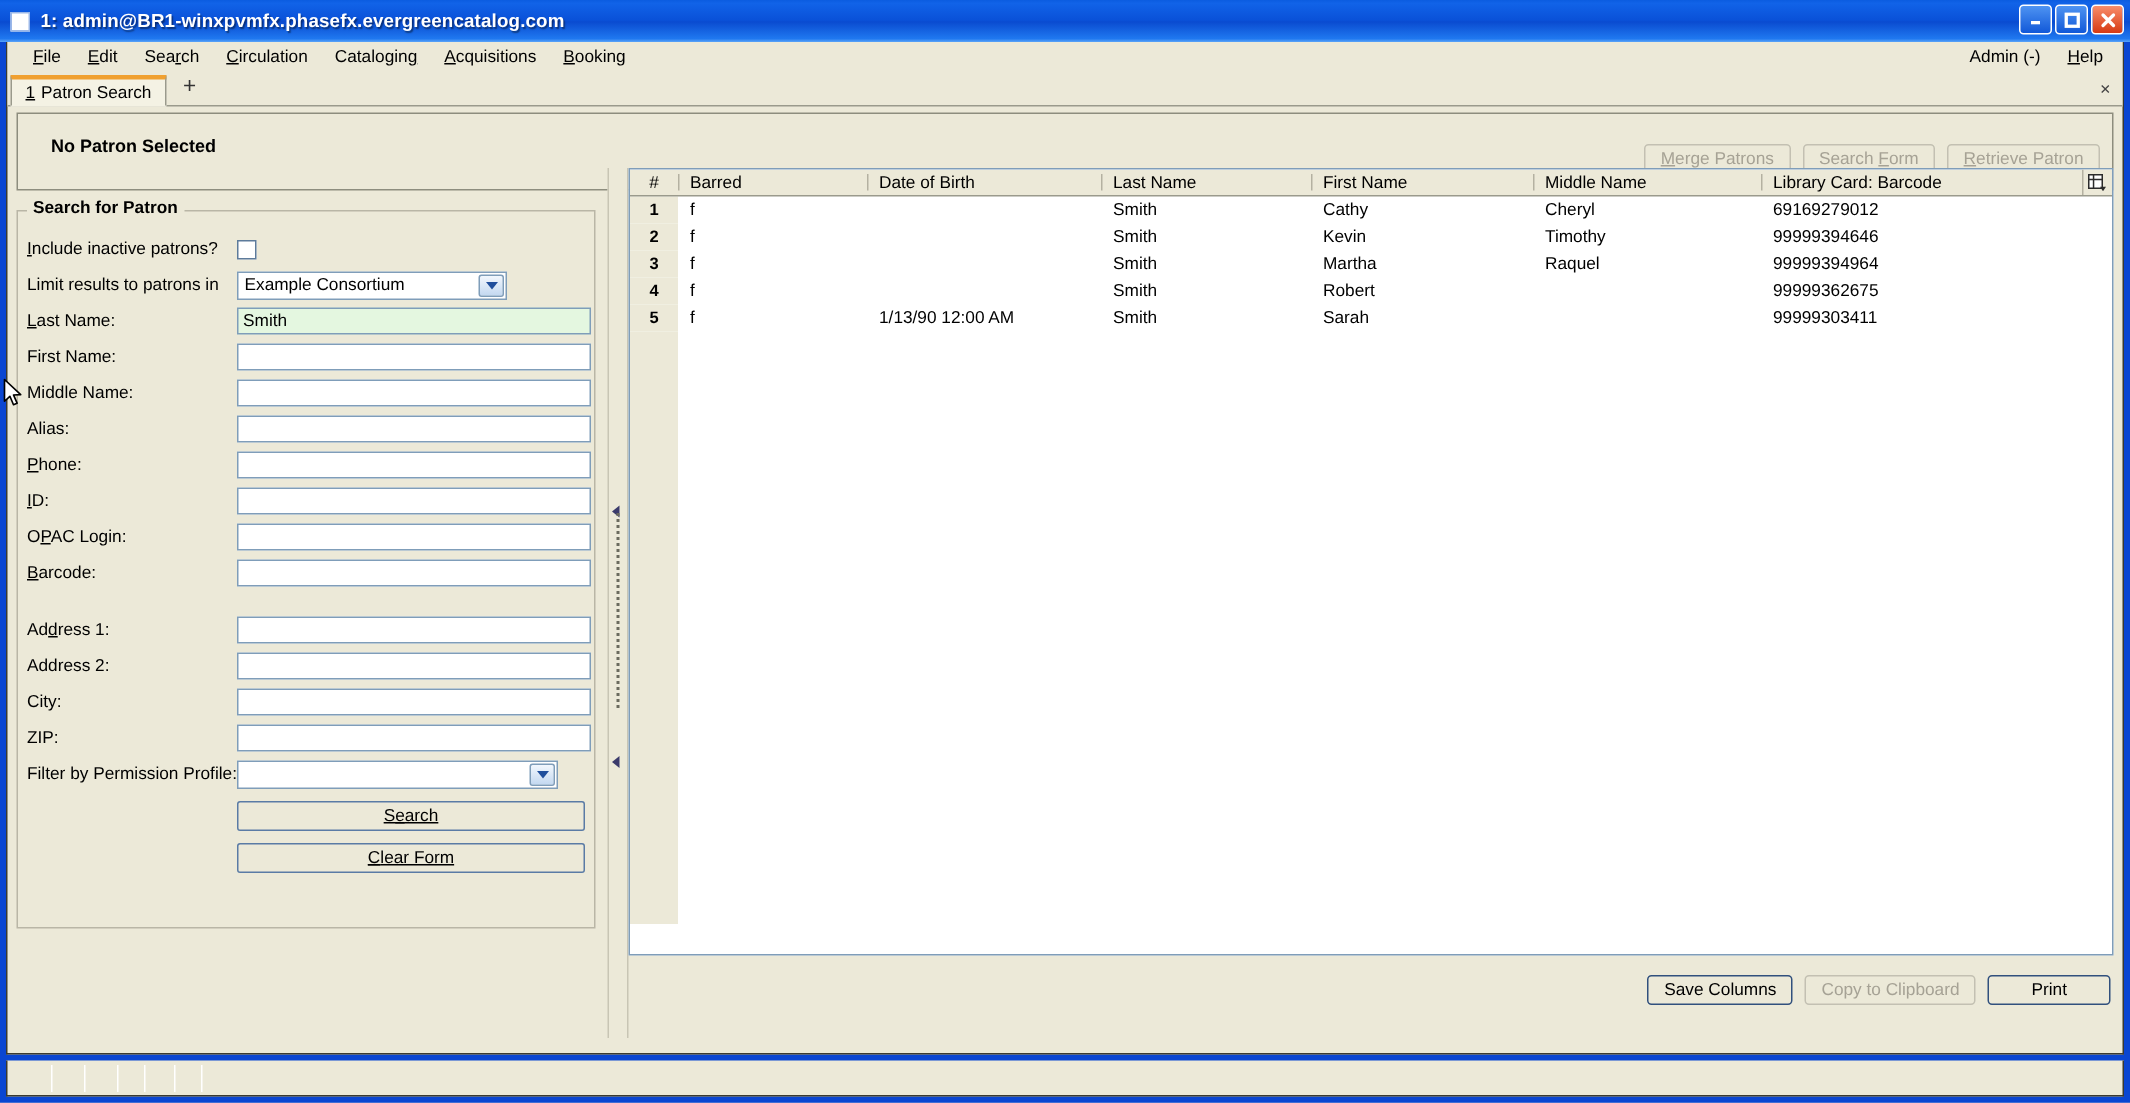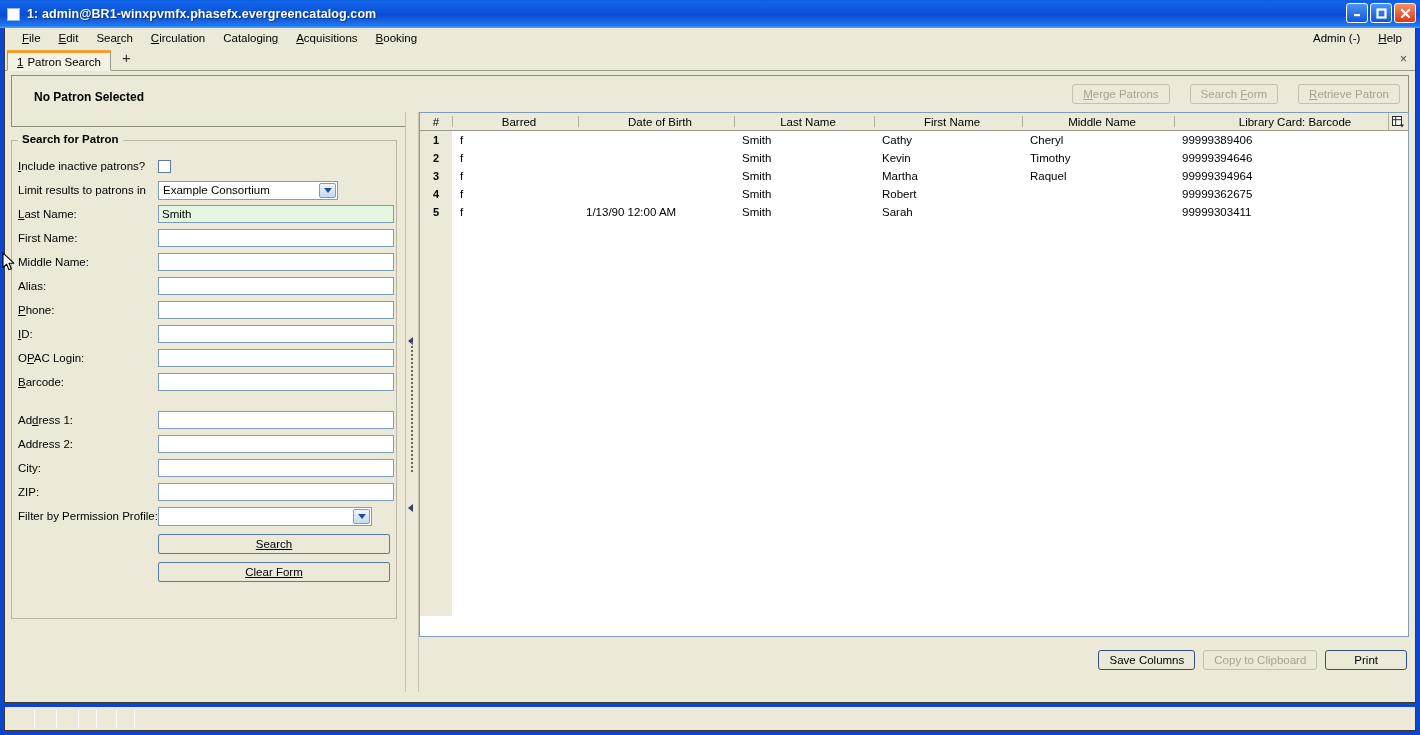--- a/index.html
+++ b/index.html
@@ -66,21 +66,21 @@
     display:flex;align-items:center;height:21px;
   }
   .tab-close{position:absolute;right:8px;top:4px;font-size:12px;color:#444;}
 
   
   .patron-bar{
     margin:4px 6px 0 6px;height:52px;background:#ece9d8;
     border:1px solid #8d8d7e;box-sizing:border-box;position:relative;
   }
   .patron-bar .label{position:absolute;left:22px;top:14px;font-weight:bold;font-size:12px;text-align:center;}
-  .patron-btns{position:absolute;right:8px;top:8px;display:flex;gap:20px;align-items:flex-end;}
+  .patron-btns{position:absolute;right:8px;top:20px;display:flex;gap:8px;align-items:flex-end;}
 
   .btn{
     font-family:"Liberation Sans",sans-serif;font-size:11.5px;
     background:#ece9d8;border:1px solid #7d7d6e;border-radius:3px;
     padding:3px 10px;color:#000;box-sizing:border-box;cursor:default;
   }
   .btn.disabled{color:#a6a295;border-color:#c3c0b2;}
 
   
   .main{
@@ -146,21 +146,21 @@
 
   
   .rightpane{flex:1;position:relative;}
   .results{
     position:absolute;left:0;top:0;right:0;height:525px;
     background:#fff;border:1px solid #7f9db9;box-sizing:border-box;overflow:hidden;
   }
   table.grid{border-collapse:collapse;width:100%;table-layout:fixed;font-size:11.5px;}
   table.grid th{
     background:#ece9d8;border-bottom:1px solid #9a9a8c;
-    font-weight:normal;text-align:center;height:17px;padding:0 0 0 8px;
+    font-weight:normal;text-align:left;height:17px;padding:0 0 0 8px;
     position:relative;font-size:11.5px;
   }
   table.grid th .sep{
     position:absolute;left:0;top:3px;bottom:3px;width:1px;background:#b4b1a1;
   }
   table.grid th.numcol{text-align:center;padding-left:0;}
   table.grid td{height:18px;padding:0 0 0 8px;vertical-align:middle;color:#000;}
   table.grid td.numcol{
     background:#ece9d8;text-align:center;font-weight:bold;padding-left:0;font-size:11px;
   }
@@ -392,21 +392,21 @@
               </tr>
             </thead>
             <tbody>
               <tr>
                 <td class="numcol">1</td>
                 <td>f</td>
                 <td class="dob"></td>
                 <td>Smith</td>
                 <td>Cathy</td>
                 <td>Cheryl</td>
-                <td>99999389406</td>
+                <td>69169279012</td>
               </tr>
               <tr>
                 <td class="numcol">2</td>
                 <td>f</td>
                 <td class="dob"></td>
                 <td>Smith</td>
                 <td>Kevin</td>
                 <td>Timothy</td>
                 <td>99999394646</td>
               </tr>

